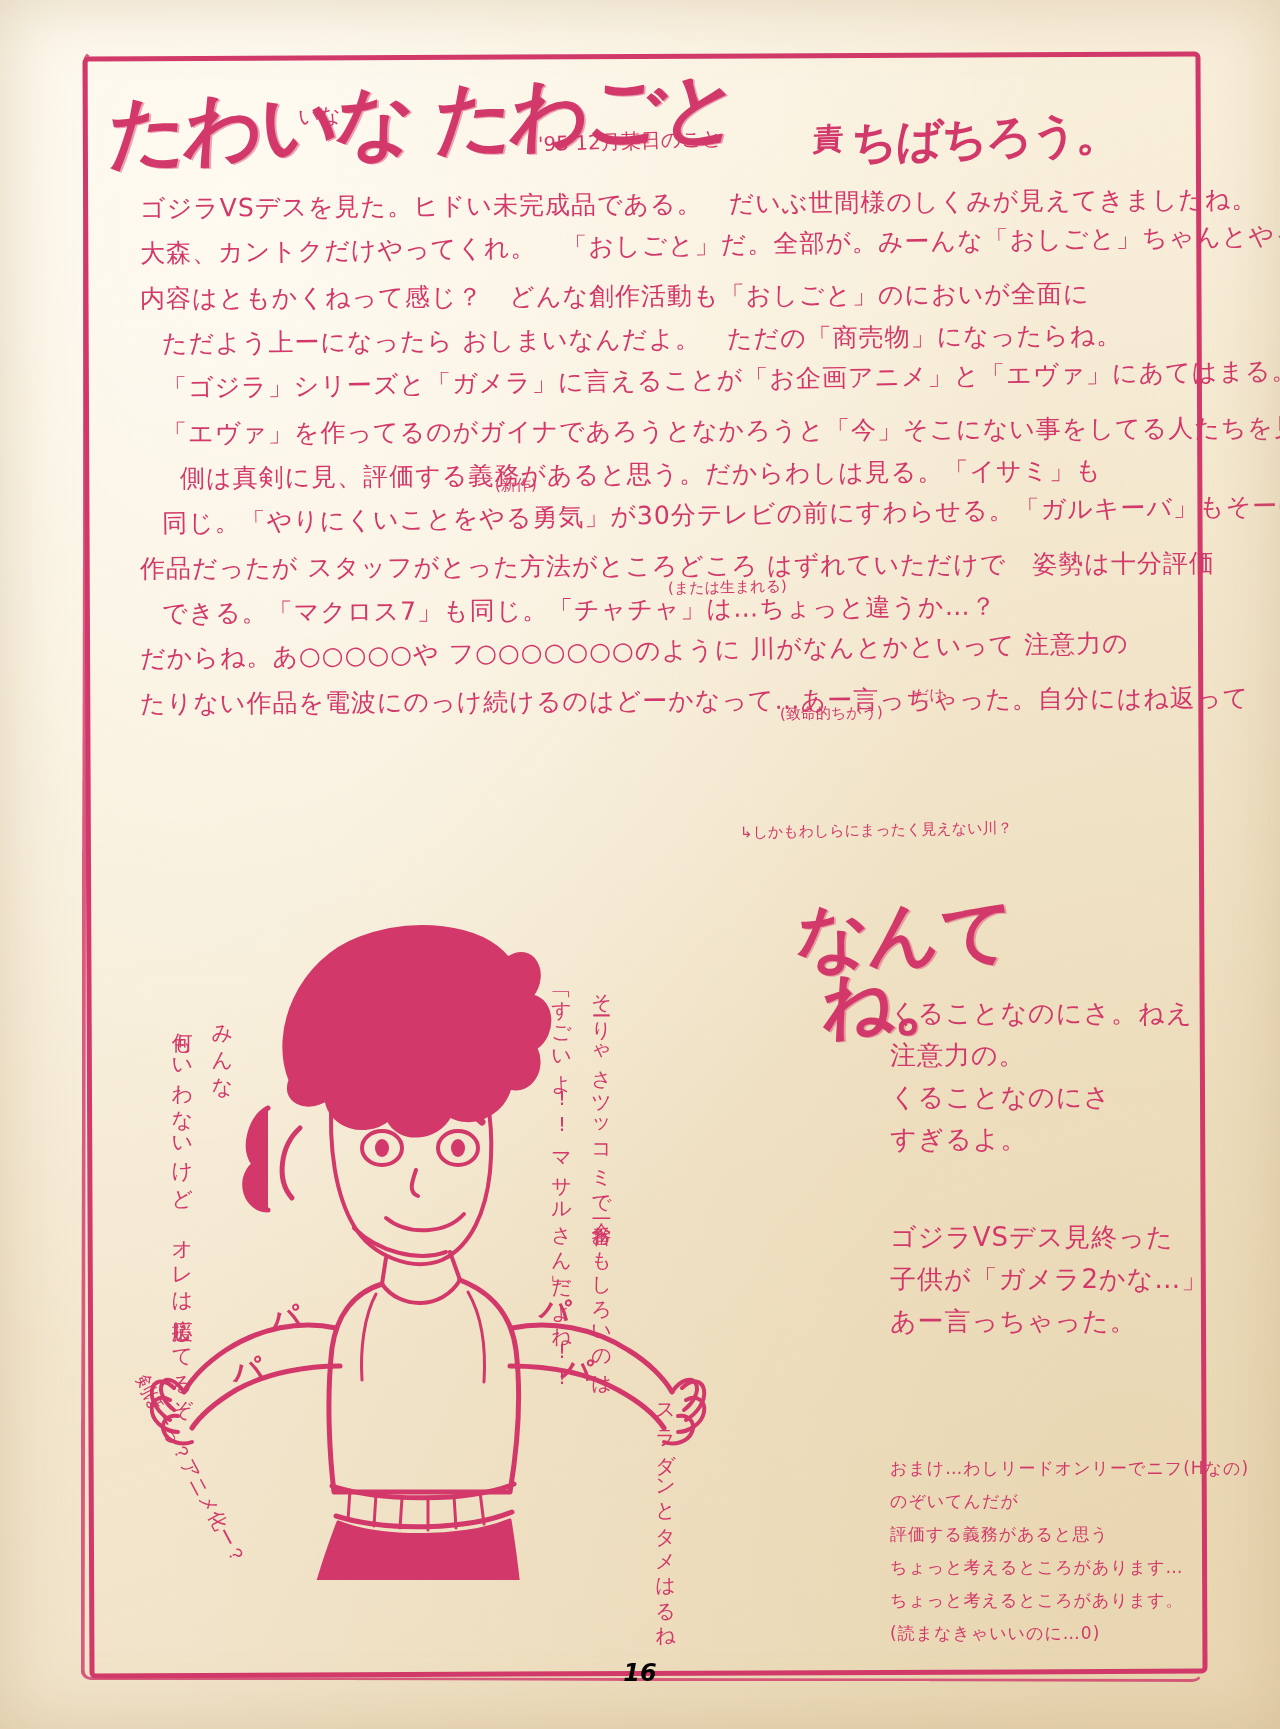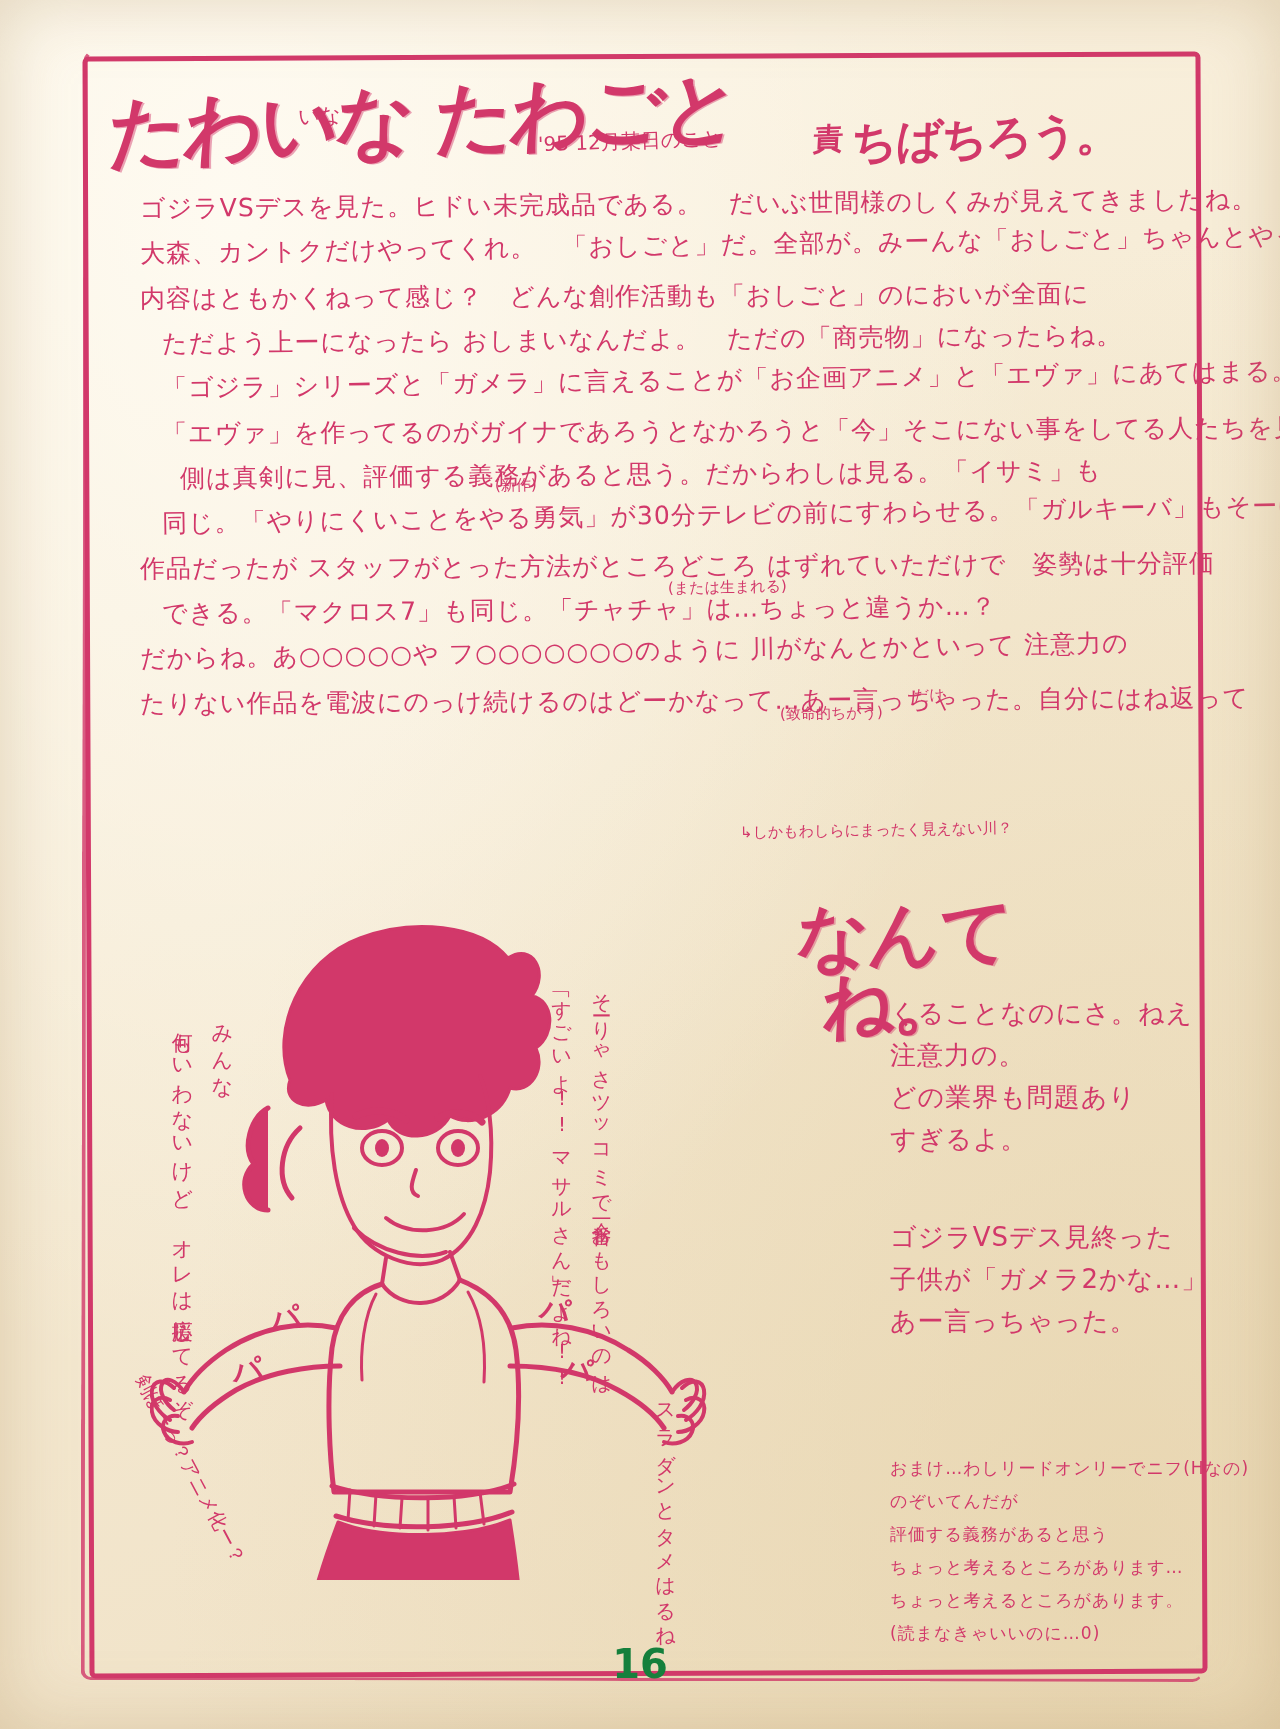--- a/index.html
+++ b/index.html
@@ -186,23 +186,24 @@
   }
   .small { font-size: 17px; }
 
   
   .pageno {
     position: absolute;
     left: 0;
     right: 0;
     bottom: 42px;
     text-align: center;
-    font-size: 40px;
+    font-size: 24px;
     font-weight: 700;
-    color: #15803d;
+    font-style: italic;
+    color: #000000;
   }
 </style>
 </head>
 <body>
 
 <div class="page">
   <div class="paper-tint"></div>
 
   <div class="frame"></div>
 
@@ -313,21 +314,21 @@
   <div style="position:absolute; left:152px; top:1370px; font-size:19px; transform:rotate(62deg); transform-origin:left top;">剣ほーっ？アニメ化ー？</div>
 
   <div class="nantene">
     <span>なんて</span>
     <span class="l2">ね。</span>
   </div>
 
   <div class="rcol" style="top:1000px;">
     <div class="rline">くることなのにさ。ねえ</div>
     <div class="rline">注意力の。</div>
-    <div class="rline">どの業界も問題あり</div>
+    <div class="rline">くることなのにさ</div>
     <div class="rline">すぎるよ。</div>
   </div>
 
   <div class="rcol" style="top:1224px;">
     <div class="rline">ゴジラVSデス見終った</div>
     <div class="rline">子供が「ガメラ2かな…」</div>
     <div class="rline">あー言っちゃった。</div>
   </div>
 
 

